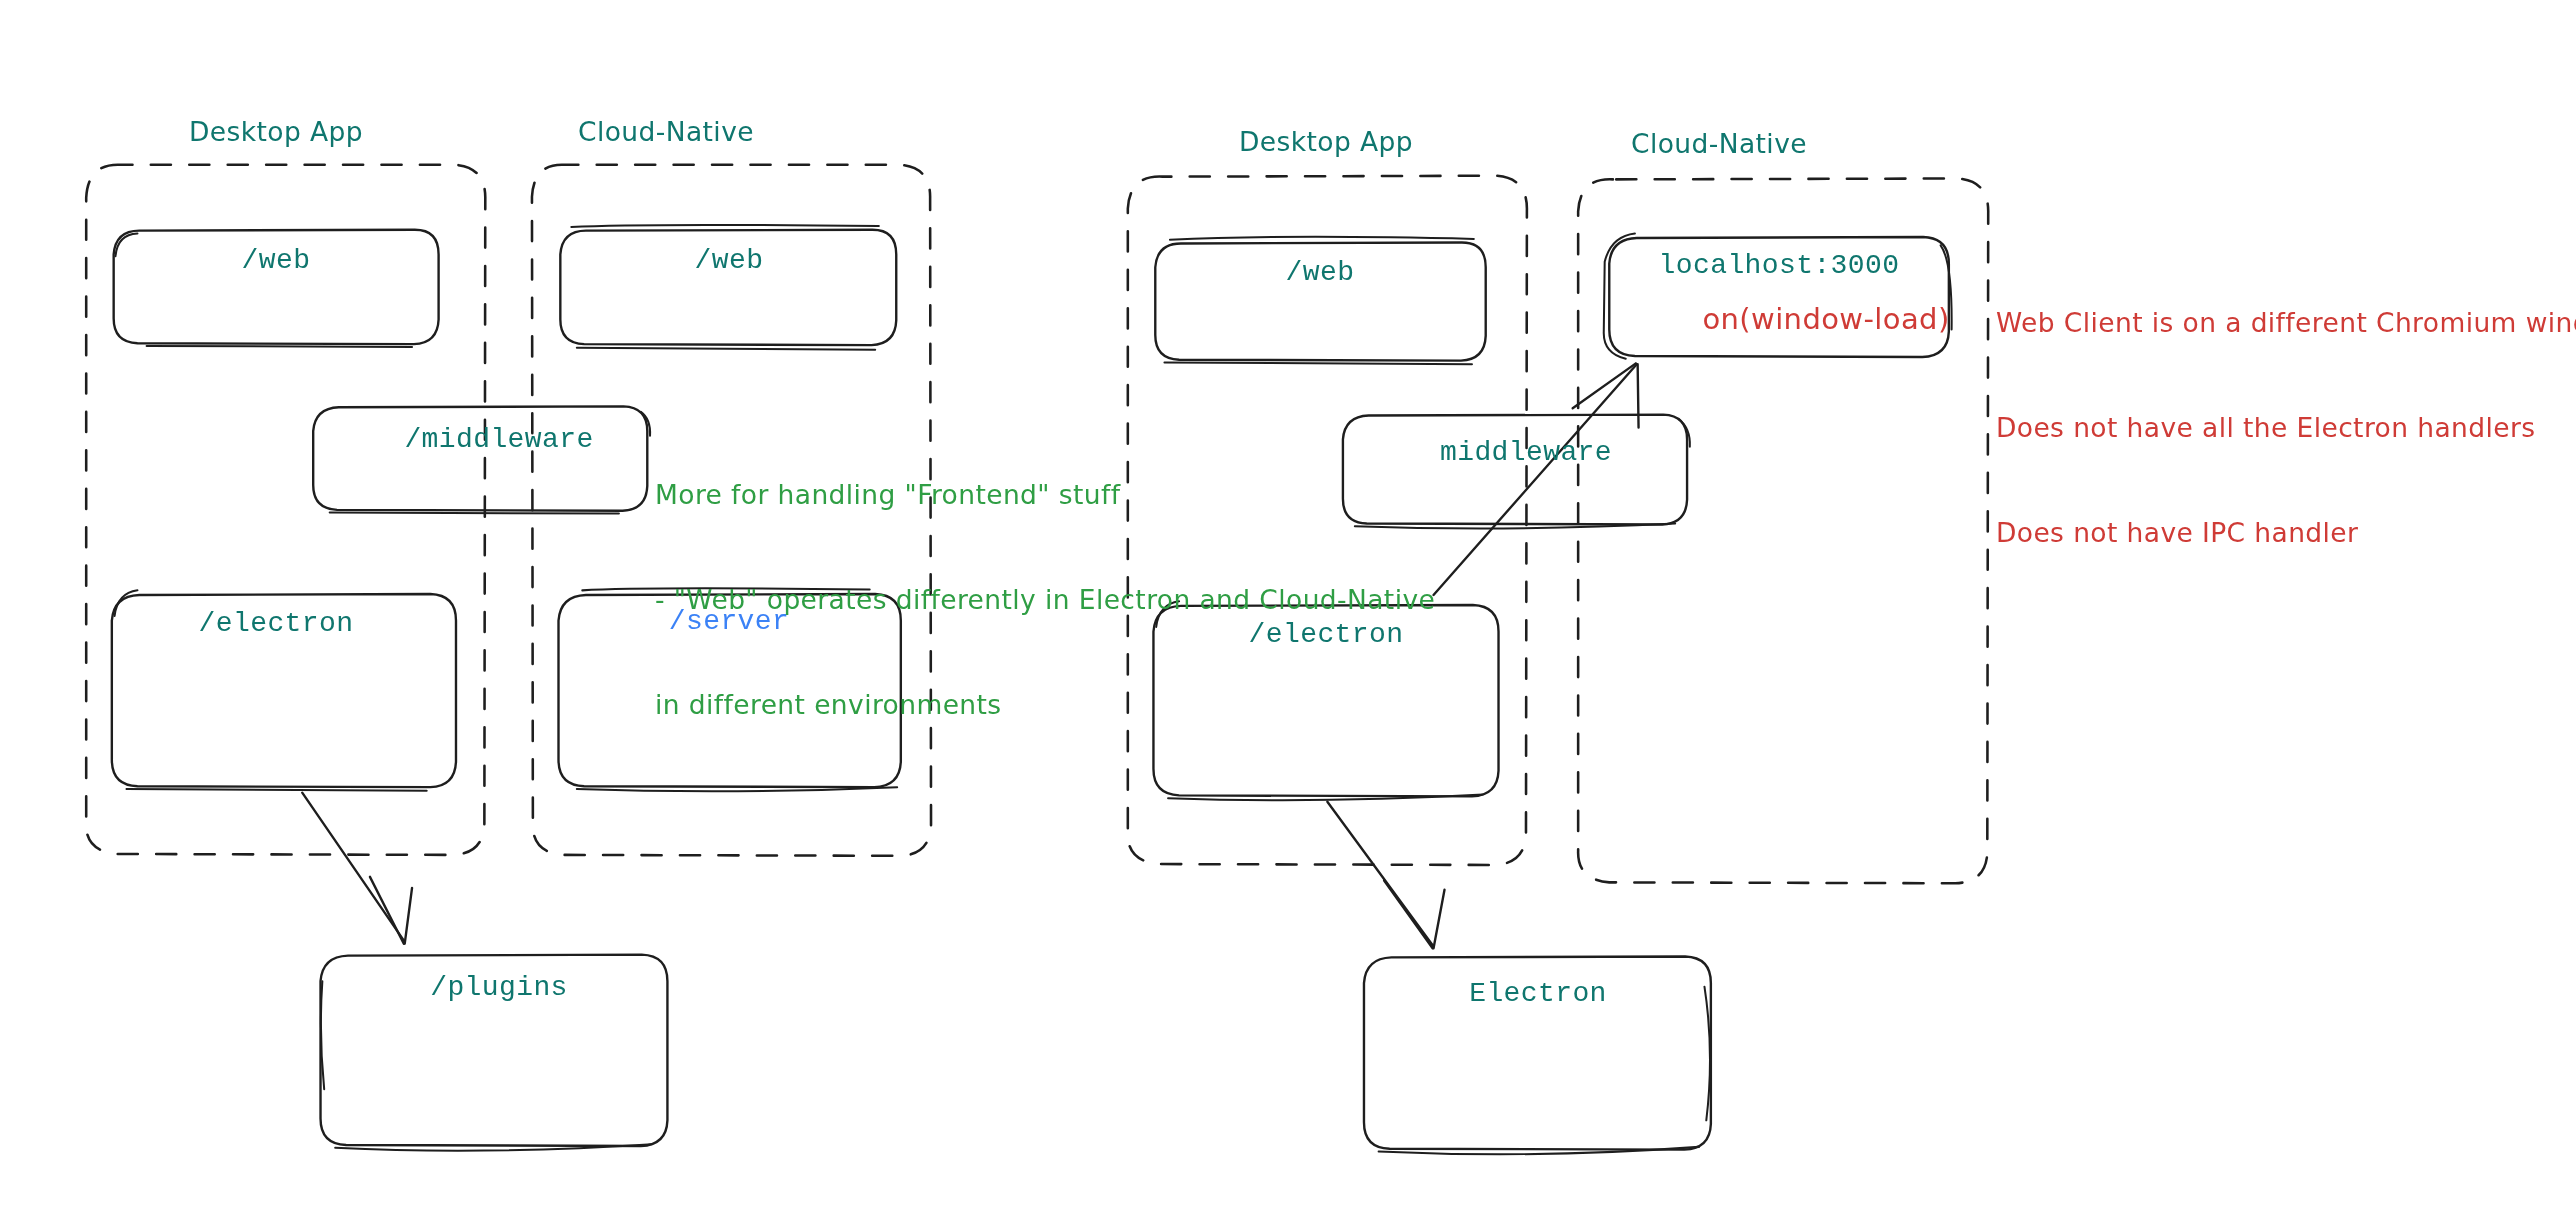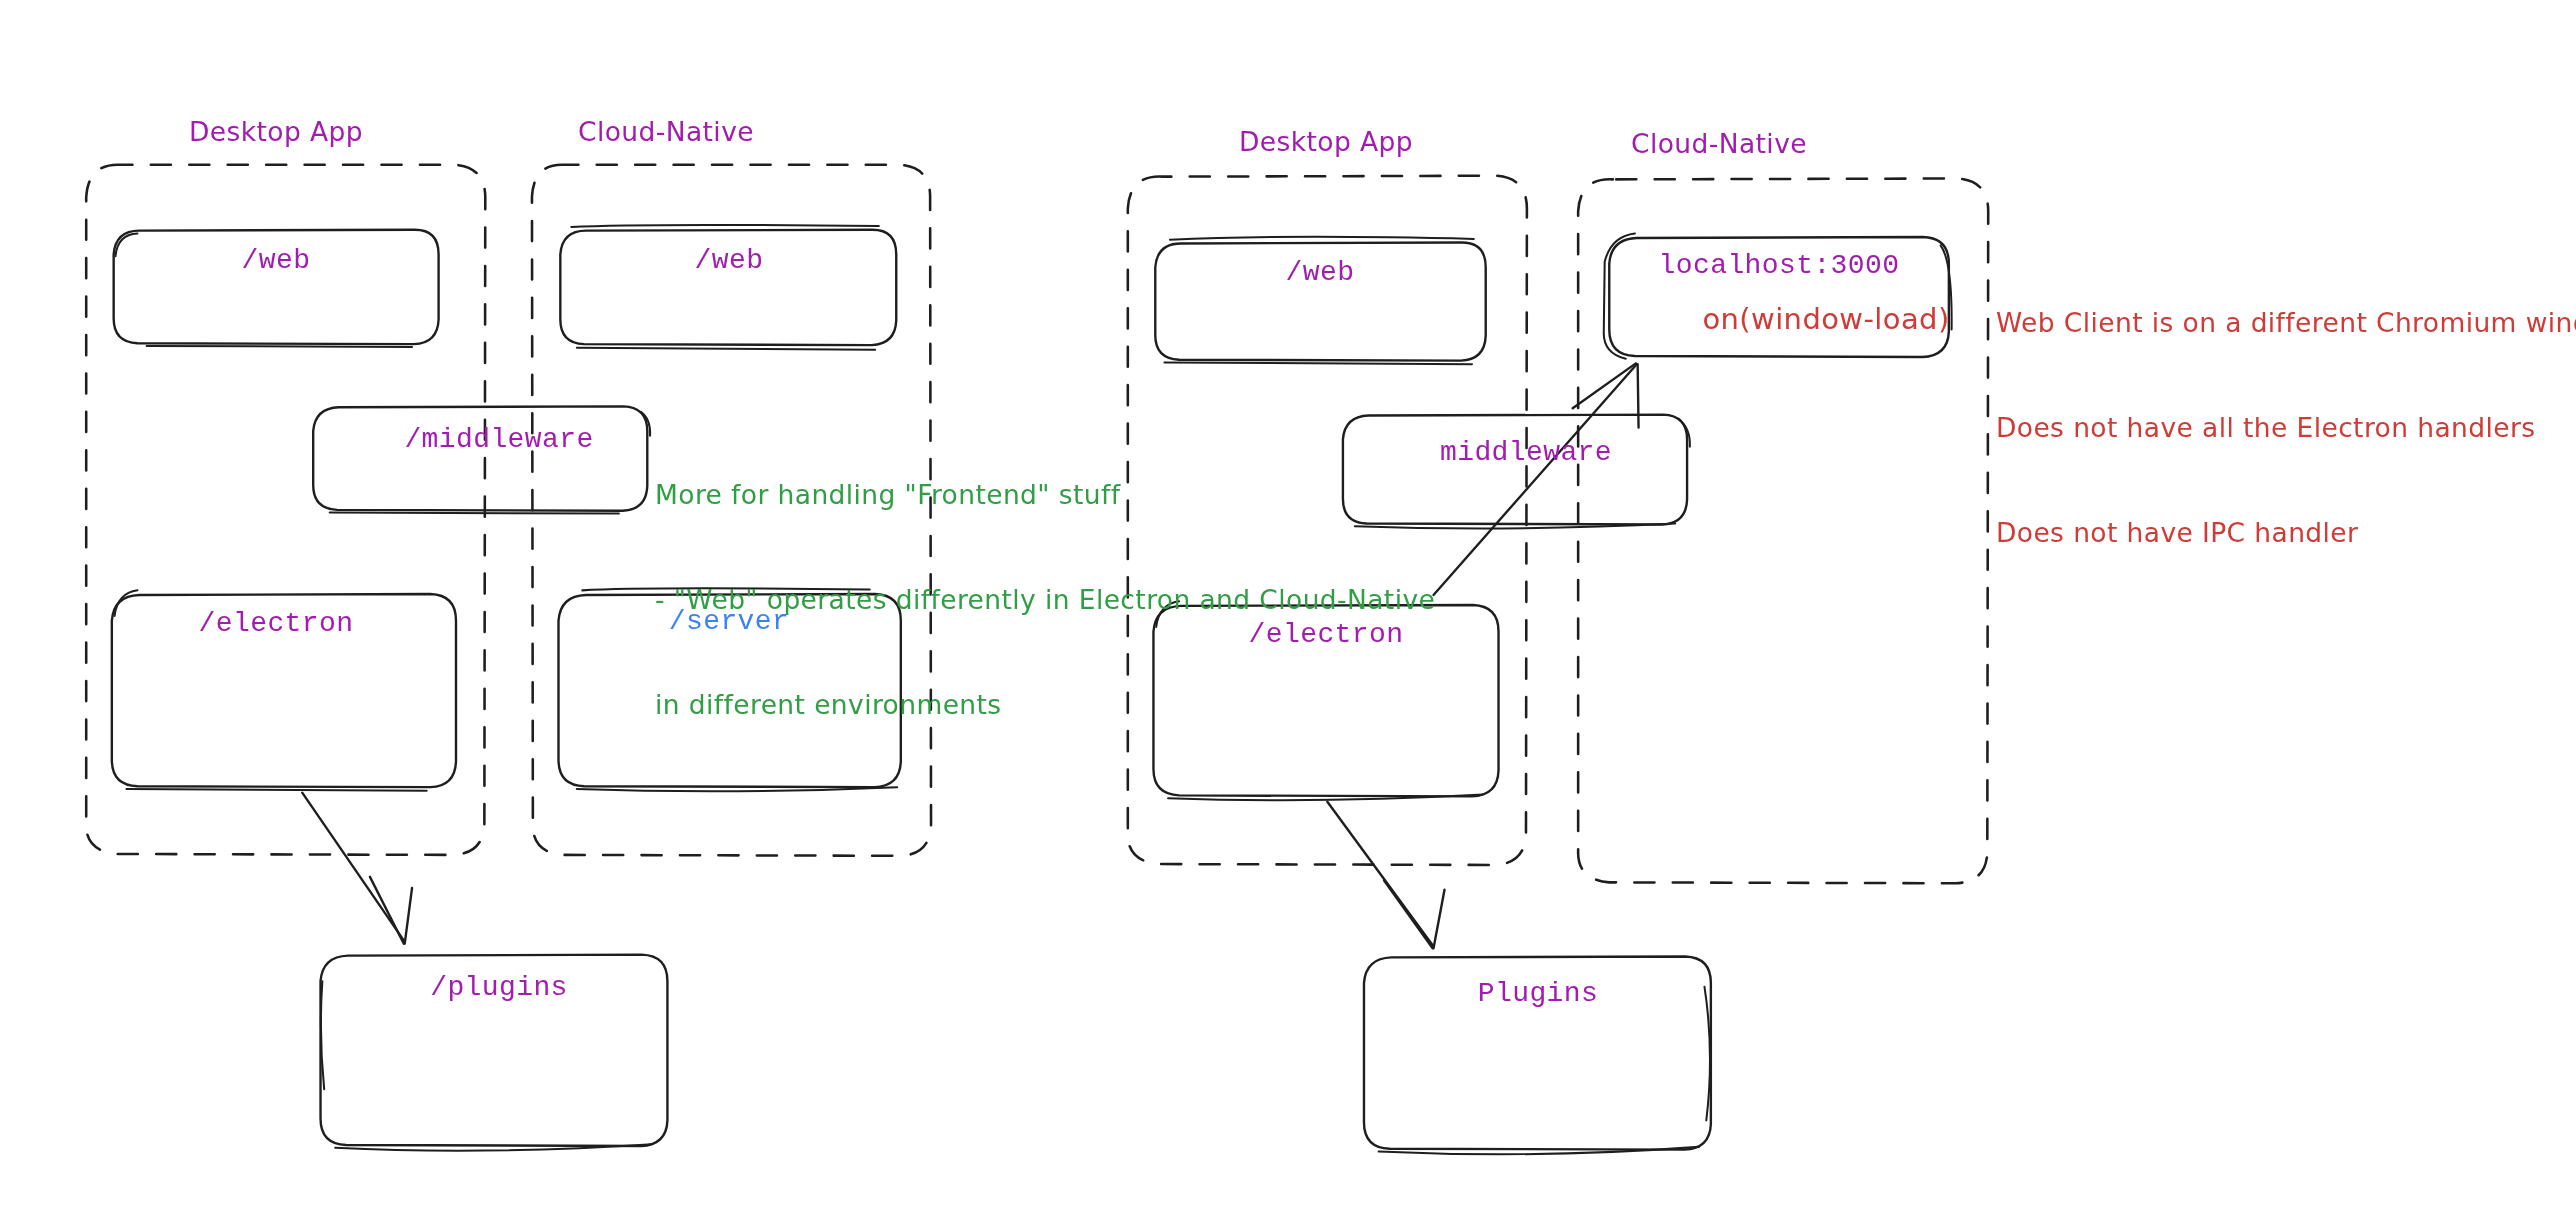--- a/index.html
+++ b/index.html
@@ -47,21 +47,21 @@
   .arrow-stroke {
     fill: none;
     stroke: #1e1e1e;
     stroke-width: 2.6;
     stroke-linecap: round;
     stroke-linejoin: round;
   }
   .lbl {
     position: absolute;
     font-family: "DejaVu Sans", sans-serif;
-    color: #a21caf;
+    color: #0f766e;
     white-space: pre;
     font-size: 27.5px;
     letter-spacing: 0.4px;
   }
   .group-title {
     font-size: 26.5px;
     text-align: center;
     transform: translateX(-50%);
   }
   .node-label {
@@ -204,21 +204,21 @@
   <div class="lbl node-label" style="left:499px; top:972px;">/plugins</div>
 
   <div class="lbl group-title" style="left:1326px; top:126px;">Desktop App</div>
   <div class="lbl group-title" style="left:1719px; top:128px;">Cloud-Native</div>
 
   <div class="lbl node-label" style="left:1320px; top:257px;">/web</div>
   <div class="lbl node-label" style="left:1779px; top:250px;text-align:center;">localhost:3000</div>
   <div class="lbl sub-red" style="left:1826px; top:302px;">on(window-load)</div>
   <div class="lbl node-label" style="left:1526px; top:437px;">middleware</div>
   <div class="lbl node-label" style="left:1326px; top:619px;">/electron</div>
-  <div class="lbl node-label" style="left:1538px; top:978px;">Plugins</div>
+  <div class="lbl node-label" style="left:1538px; top:978px;">Electron</div>
 
   <div class="lbl note note-green" style="left:655px; top:408px;">
     <div>More for handling "Frontend" stuff</div>
     <div>- "Web" operates differently in Electron and Cloud-Native</div>
     <div>in different environments</div>
   </div>
 
   <div class="lbl note note-red" style="left:1996px; top:236px;">
     <div>Web Client is on a different Chromium window</div>
     <div>Does not have all the Electron handlers</div>

